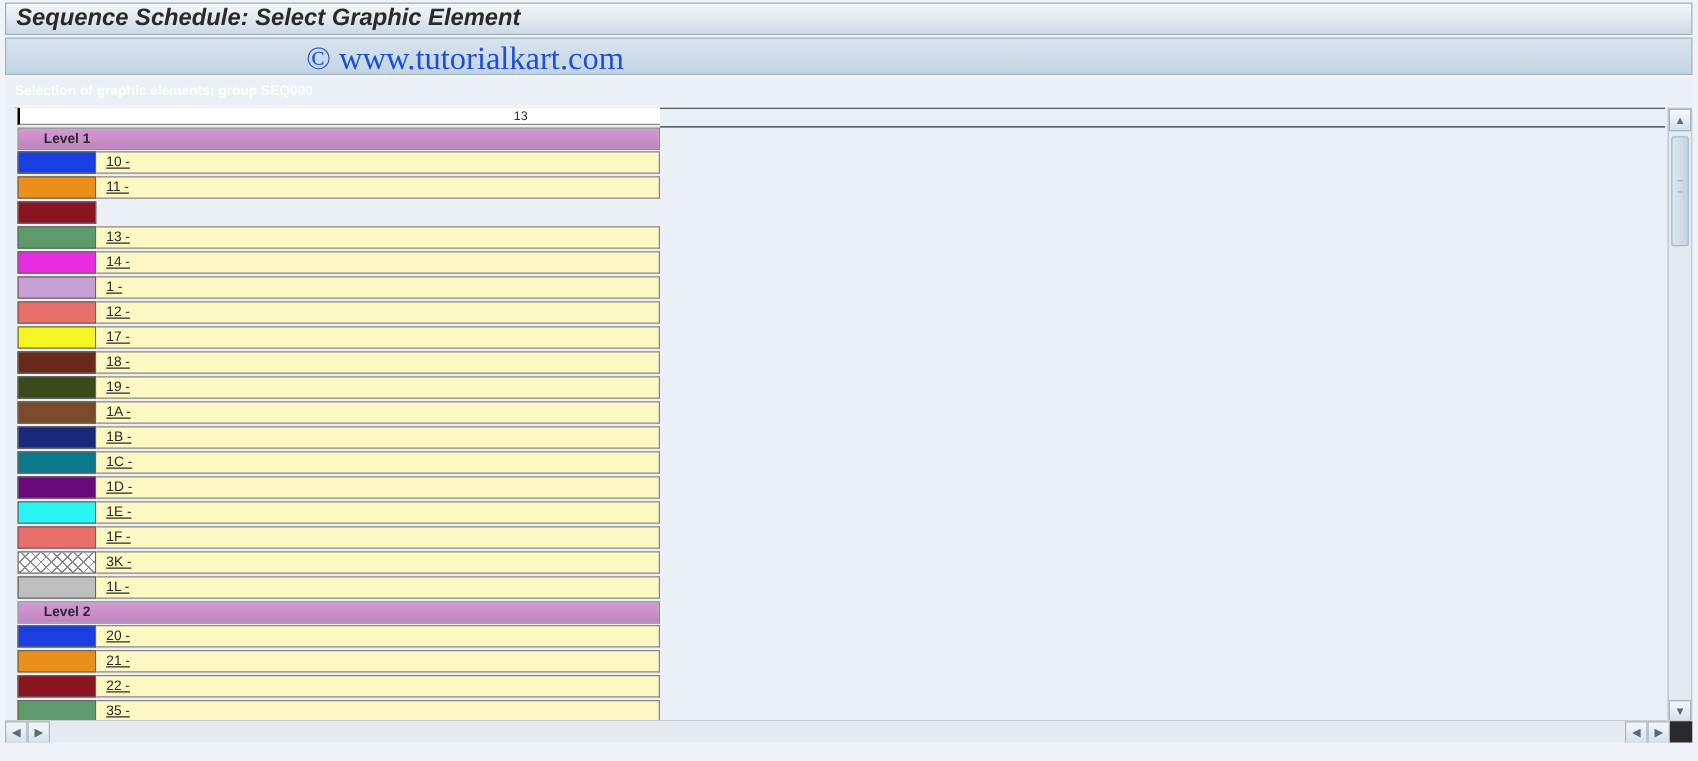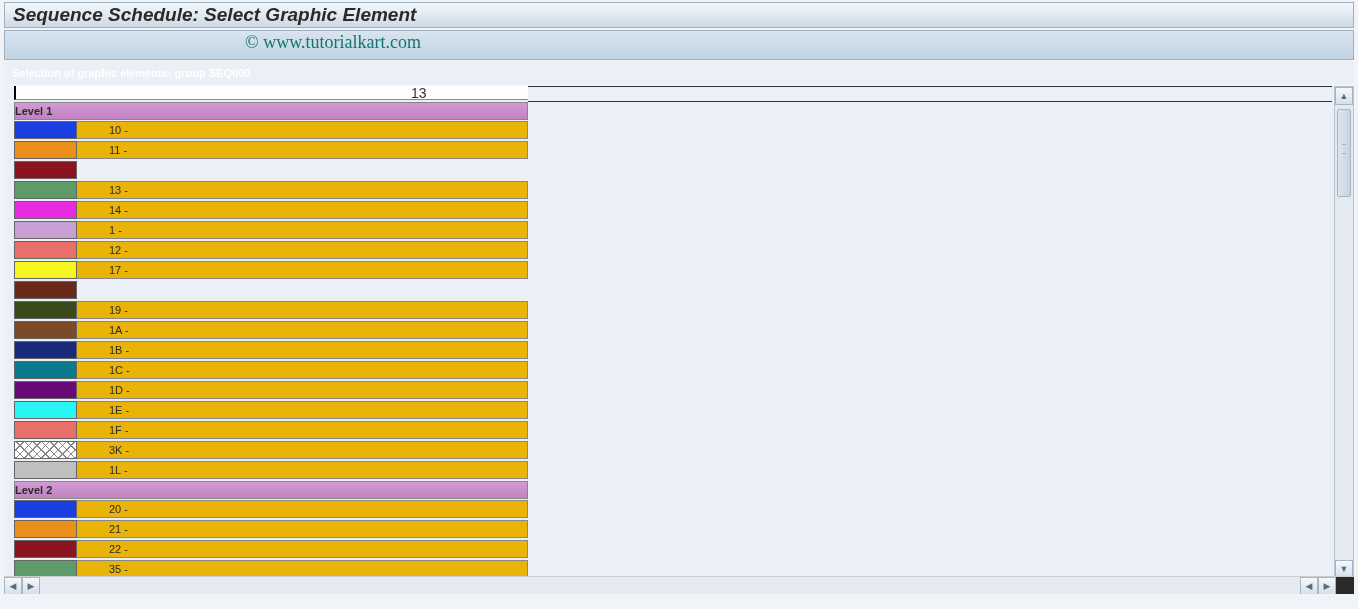--- a/index.html
+++ b/index.html
@@ -30,22 +30,22 @@
       border: 1px solid #9db0c2;
       height: 30px;
       margin: 2px 4px 0 4px;
       position: relative;
     }
     .watermark {
       position: absolute;
       left: 245px;
       top: 32px;
       font-family: "Times New Roman", serif;
-      font-size: 18px;
-      color: #0f766e;
+      font-size: 26px;
+      color: #1d4ed8;
       z-index: 100;
       pointer-events: none;
     }
     .subtitle-bar {
       background: #eaf0f6;
       height: 22px;
       margin: 2px 4px 0 4px;
       display: flex;
       align-items: center;
       padding-left: 8px;
@@ -73,36 +73,36 @@
       height: 14px;
       background: #fff;
       border-bottom: 1px solid #888;
       position: relative;
       border-left: 2px solid #000;
       margin-left: 10px;
     }
     .ruler-tick {
       position: absolute;
       top: 0;
-      font-size: 14px;
+      font-size: 10px;
       color: #333;
       height: 14px;
       display: flex;
       align-items: center;
     }
     .level-header {
       height: 18px;
       background: linear-gradient(to bottom, #d49ad4 0%, #c182c1 100%);
       border: 1px solid #888;
       margin-left: 10px;
       margin-top: 2px;
       margin-bottom: 1px;
       display: flex;
       align-items: center;
-      padding-left: 0;
+      padding-left: 20px;
       font-weight: bold;
       color: #2a2a2a;
       cursor: pointer;
     }
     .element-row {
       height: 18px;
       margin-left: 10px;
       margin-bottom: 2px;
       display: flex;
       position: relative;
@@ -113,27 +113,28 @@
       border: 1px solid #666;
       flex-shrink: 0;
     }
     .swatch-hatch {
       background-color: #fff;
       background-image: repeating-linear-gradient(45deg, #888 0, #888 1px, transparent 1px, transparent 6px),
                         repeating-linear-gradient(-45deg, #888 0, #888 1px, transparent 1px, transparent 6px);
     }
     .element-label {
       flex: 1;
-      background: #eab308;
+      background: #fef9c3;
       border: 1px solid #888;
       border-left: none;
       display: flex;
       align-items: center;
-      padding-left: 32px;
+      padding-left: 8px;
       color: #2a2a2a;
+      text-decoration: underline;
     }
     .right-area {
       position: absolute;
       left: 524px;
       top: 0;
       right: 22px;
       height: 493px;
       background: #eaf0f6;
       border-top: 1px solid #333;
     }
@@ -272,20 +273,21 @@
       <div class="element-row">
         <div class="color-swatch" style="background: rgb(232, 111, 106);"></div>
         <div class="element-label">12 -</div>
       </div>
       <div class="element-row">
         <div class="color-swatch" style="background: rgb(245, 245, 32);"></div>
         <div class="element-label">17 -</div>
       </div>
       <div class="element-row">
         <div class="color-swatch" style="background: rgb(106, 42, 26);"></div>
+        <div class="element-label">18 -</div>
       </div>
       <div class="element-row">
         <div class="color-swatch" style="background: rgb(58, 74, 26);"></div>
         <div class="element-label">19 -</div>
       </div>
       <div class="element-row">
         <div class="color-swatch" style="background: rgb(122, 74, 42);"></div>
         <div class="element-label">1A -</div>
       </div>
       <div class="element-row">

